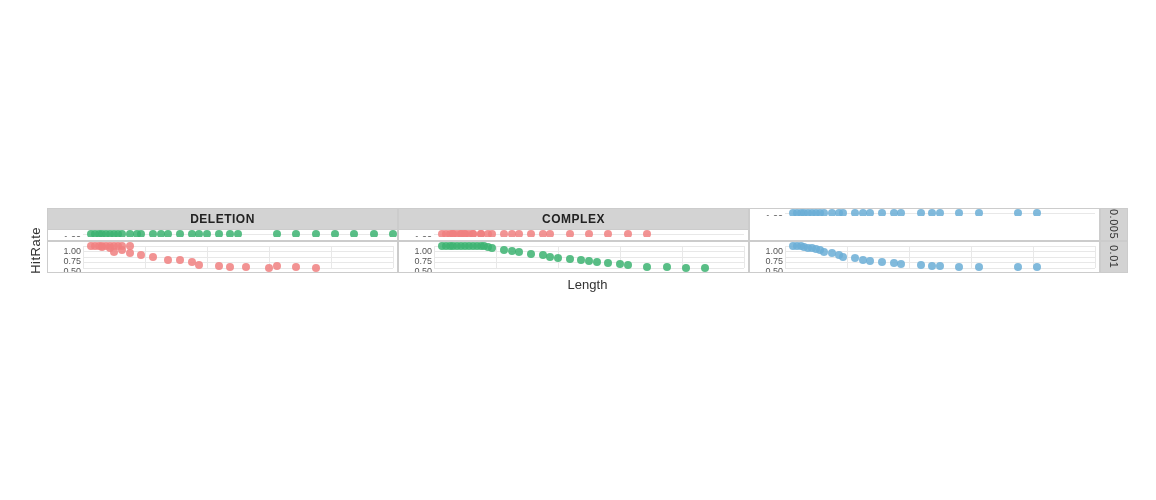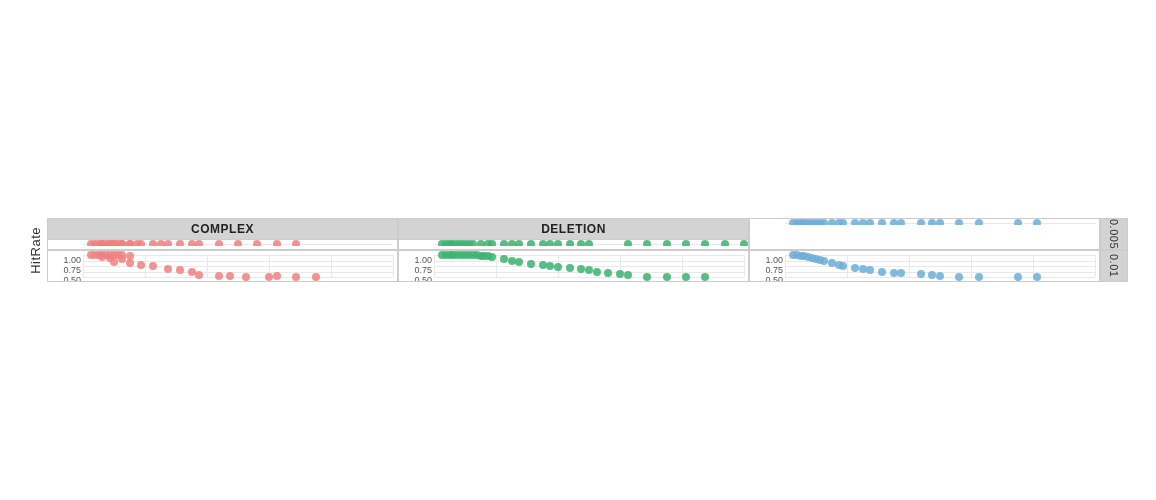--- a/index.html
+++ b/index.html
@@ -126,69 +126,20 @@
   </style>
 </head>
 <body>
 
 <div class="chart-outer">
   <span class="y-axis-label">HitRate</span>
   <div class="chart-content">
     <div class="grid-container" id="grid-container">
 
     <div class="plot-cell">
-          <div class="plot-header">COMPLEX</div>
-          <div class="plot-area" style="height: calc(100% - 24px);">
-            <div class="y-ticks">
-              <div class="y-tick-label">1.00</div>
-            </div>
-            <div class="plot-inner">
-              <div class="grid-line-h" style="top: 0%;"></div>
-              <div class="grid-line-h" style="top: 25%;"></div>
-              <div class="grid-line-h" style="top: 50%;"></div>
-              <div class="grid-line-h" style="top: 75%;"></div>
-              <div class="grid-line-h" style="top: 100%;"></div>
-              <div class="grid-line-v" style="left: 0%;"></div>
-              <div class="grid-line-v" style="left: 20%;"></div>
-              <div class="grid-line-v" style="left: 40%;"></div>
-              <div class="grid-line-v" style="left: 60%;"></div>
-              <div class="grid-line-v" style="left: 80%;"></div>
-              <div class="grid-line-v" style="left: 100%;"></div>
-              <div class="dot" style="left: 2.5%; top: 3%; background-color: rgb(240, 128, 128); opacity: 0.85;"></div>
-              <div class="dot" style="left: 3.75%; top: 2%; background-color: rgb(240, 128, 128); opacity: 0.85;"></div>
-              <div class="dot" style="left: 5%; top: 1%; background-color: rgb(240, 128, 128); opacity: 0.85;"></div>
-              <div class="dot" style="left: 6.25%; top: 0%; background-color: rgb(240, 128, 128); opacity: 0.85;"></div>
-              <div class="dot" style="left: 7.5%; top: 0%; background-color: rgb(240, 128, 128); opacity: 0.85;"></div>
-              <div class="dot" style="left: 8.75%; top: 1%; background-color: rgb(240, 128, 128); opacity: 0.85;"></div>
-              <div class="dot" style="left: 10%; top: 0%; background-color: rgb(240, 128, 128); opacity: 0.85;"></div>
-              <div class="dot" style="left: 11.25%; top: 2%; background-color: rgb(240, 128, 128); opacity: 0.85;"></div>
-              <div class="dot" style="left: 12.5%; top: 0%; background-color: rgb(240, 128, 128); opacity: 0.85;"></div>
-              <div class="dot" style="left: 15%; top: 2%; background-color: rgb(240, 128, 128); opacity: 0.85;"></div>
-              <div class="dot" style="left: 17.5%; top: 5%; background-color: rgb(240, 128, 128); opacity: 0.85;"></div>
-              <div class="dot" style="left: 6.25%; top: 10%; background-color: rgb(240, 128, 128); opacity: 0.85;"></div>
-              <div class="dot" style="left: 8.75%; top: 12%; background-color: rgb(240, 128, 128); opacity: 0.85;"></div>
-              <div class="dot" style="left: 12.5%; top: 18%; background-color: rgb(240, 128, 128); opacity: 0.85;"></div>
-              <div class="dot" style="left: 10%; top: 25%; background-color: rgb(240, 128, 128); opacity: 0.85;"></div>
-              <div class="dot" style="left: 15%; top: 30%; background-color: rgb(240, 128, 128); opacity: 0.85;"></div>
-              <div class="dot" style="left: 18.75%; top: 40%; background-color: rgb(240, 128, 128); opacity: 0.85;"></div>
-              <div class="dot" style="left: 22.5%; top: 50%; background-color: rgb(240, 128, 128); opacity: 0.85;"></div>
-              <div class="dot" style="left: 27.5%; top: 60%; background-color: rgb(240, 128, 128); opacity: 0.85;"></div>
-              <div class="dot" style="left: 31.25%; top: 70%; background-color: rgb(240, 128, 128); opacity: 0.85;"></div>
-              <div class="dot" style="left: 25%; top: 75%; background-color: rgb(240, 128, 128); opacity: 0.85;"></div>
-              <div class="dot" style="left: 35%; top: 85%; background-color: rgb(240, 128, 128); opacity: 0.85;"></div>
-              <div class="dot" style="left: 43.75%; top: 95%; background-color: rgb(240, 128, 128); opacity: 0.85;"></div>
-              <div class="dot" style="left: 37.5%; top: 98%; background-color: rgb(240, 128, 128); opacity: 0.85;"></div>
-              <div class="dot" style="left: 50%; top: 99%; background-color: rgb(240, 128, 128); opacity: 0.85;"></div>
-              <div class="dot" style="left: 56.25%; top: 100%; background-color: rgb(240, 128, 128); opacity: 0.85;"></div>
-              <div class="dot" style="left: 62.5%; top: 95%; background-color: rgb(240, 128, 128); opacity: 0.85;"></div>
-              <div class="dot" style="left: 68.75%; top: 98%; background-color: rgb(240, 128, 128); opacity: 0.85;"></div>
-            </div>
-          </div>
-        </div>
-        <div class="plot-cell">
           <div class="plot-header">DELETION</div>
           <div class="plot-area" style="height: calc(100% - 24px);">
             <div class="y-ticks">
               <div class="y-tick-label">1.00</div>
             </div>
             <div class="plot-inner">
               <div class="grid-line-h" style="top: 0%;"></div>
               <div class="grid-line-h" style="top: 25%;"></div>
               <div class="grid-line-h" style="top: 50%;"></div>
               <div class="grid-line-h" style="top: 75%;"></div>
@@ -221,20 +172,69 @@
               <div class="dot" style="left: 43.75%; top: 82%; background-color: rgb(60, 179, 113); opacity: 0.85;"></div>
               <div class="dot" style="left: 47.5%; top: 85%; background-color: rgb(60, 179, 113); opacity: 0.85;"></div>
               <div class="dot" style="left: 50%; top: 90%; background-color: rgb(60, 179, 113); opacity: 0.85;"></div>
               <div class="dot" style="left: 62.5%; top: 98%; background-color: rgb(60, 179, 113); opacity: 0.85;"></div>
               <div class="dot" style="left: 68.75%; top: 99%; background-color: rgb(60, 179, 113); opacity: 0.85;"></div>
               <div class="dot" style="left: 75%; top: 100%; background-color: rgb(60, 179, 113); opacity: 0.85;"></div>
               <div class="dot" style="left: 81.25%; top: 100%; background-color: rgb(60, 179, 113); opacity: 0.85;"></div>
               <div class="dot" style="left: 87.5%; top: 100%; background-color: rgb(60, 179, 113); opacity: 0.85;"></div>
               <div class="dot" style="left: 93.75%; top: 100%; background-color: rgb(60, 179, 113); opacity: 0.85;"></div>
               <div class="dot" style="left: 100%; top: 100%; background-color: rgb(60, 179, 113); opacity: 0.85;"></div>
+            </div>
+          </div>
+        </div>
+        <div class="plot-cell">
+          <div class="plot-header">COMPLEX</div>
+          <div class="plot-area" style="height: calc(100% - 24px);">
+            <div class="y-ticks">
+              <div class="y-tick-label">1.00</div>
+            </div>
+            <div class="plot-inner">
+              <div class="grid-line-h" style="top: 0%;"></div>
+              <div class="grid-line-h" style="top: 25%;"></div>
+              <div class="grid-line-h" style="top: 50%;"></div>
+              <div class="grid-line-h" style="top: 75%;"></div>
+              <div class="grid-line-h" style="top: 100%;"></div>
+              <div class="grid-line-v" style="left: 0%;"></div>
+              <div class="grid-line-v" style="left: 20%;"></div>
+              <div class="grid-line-v" style="left: 40%;"></div>
+              <div class="grid-line-v" style="left: 60%;"></div>
+              <div class="grid-line-v" style="left: 80%;"></div>
+              <div class="grid-line-v" style="left: 100%;"></div>
+              <div class="dot" style="left: 2.5%; top: 3%; background-color: rgb(240, 128, 128); opacity: 0.85;"></div>
+              <div class="dot" style="left: 3.75%; top: 2%; background-color: rgb(240, 128, 128); opacity: 0.85;"></div>
+              <div class="dot" style="left: 5%; top: 1%; background-color: rgb(240, 128, 128); opacity: 0.85;"></div>
+              <div class="dot" style="left: 6.25%; top: 0%; background-color: rgb(240, 128, 128); opacity: 0.85;"></div>
+              <div class="dot" style="left: 7.5%; top: 0%; background-color: rgb(240, 128, 128); opacity: 0.85;"></div>
+              <div class="dot" style="left: 8.75%; top: 1%; background-color: rgb(240, 128, 128); opacity: 0.85;"></div>
+              <div class="dot" style="left: 10%; top: 0%; background-color: rgb(240, 128, 128); opacity: 0.85;"></div>
+              <div class="dot" style="left: 11.25%; top: 2%; background-color: rgb(240, 128, 128); opacity: 0.85;"></div>
+              <div class="dot" style="left: 12.5%; top: 0%; background-color: rgb(240, 128, 128); opacity: 0.85;"></div>
+              <div class="dot" style="left: 15%; top: 2%; background-color: rgb(240, 128, 128); opacity: 0.85;"></div>
+              <div class="dot" style="left: 17.5%; top: 5%; background-color: rgb(240, 128, 128); opacity: 0.85;"></div>
+              <div class="dot" style="left: 6.25%; top: 10%; background-color: rgb(240, 128, 128); opacity: 0.85;"></div>
+              <div class="dot" style="left: 8.75%; top: 12%; background-color: rgb(240, 128, 128); opacity: 0.85;"></div>
+              <div class="dot" style="left: 12.5%; top: 18%; background-color: rgb(240, 128, 128); opacity: 0.85;"></div>
+              <div class="dot" style="left: 10%; top: 25%; background-color: rgb(240, 128, 128); opacity: 0.85;"></div>
+              <div class="dot" style="left: 15%; top: 30%; background-color: rgb(240, 128, 128); opacity: 0.85;"></div>
+              <div class="dot" style="left: 18.75%; top: 40%; background-color: rgb(240, 128, 128); opacity: 0.85;"></div>
+              <div class="dot" style="left: 22.5%; top: 50%; background-color: rgb(240, 128, 128); opacity: 0.85;"></div>
+              <div class="dot" style="left: 27.5%; top: 60%; background-color: rgb(240, 128, 128); opacity: 0.85;"></div>
+              <div class="dot" style="left: 31.25%; top: 70%; background-color: rgb(240, 128, 128); opacity: 0.85;"></div>
+              <div class="dot" style="left: 25%; top: 75%; background-color: rgb(240, 128, 128); opacity: 0.85;"></div>
+              <div class="dot" style="left: 35%; top: 85%; background-color: rgb(240, 128, 128); opacity: 0.85;"></div>
+              <div class="dot" style="left: 43.75%; top: 95%; background-color: rgb(240, 128, 128); opacity: 0.85;"></div>
+              <div class="dot" style="left: 37.5%; top: 98%; background-color: rgb(240, 128, 128); opacity: 0.85;"></div>
+              <div class="dot" style="left: 50%; top: 99%; background-color: rgb(240, 128, 128); opacity: 0.85;"></div>
+              <div class="dot" style="left: 56.25%; top: 100%; background-color: rgb(240, 128, 128); opacity: 0.85;"></div>
+              <div class="dot" style="left: 62.5%; top: 95%; background-color: rgb(240, 128, 128); opacity: 0.85;"></div>
+              <div class="dot" style="left: 68.75%; top: 98%; background-color: rgb(240, 128, 128); opacity: 0.85;"></div>
             </div>
           </div>
         </div>
         <div class="plot-cell">
           <div class="plot-area" style="height: calc(100% - 24px);">
             <div class="y-ticks">
               <div class="y-tick-label">1.00</div>
             </div>
             <div class="plot-inner">
               <div class="grid-line-h" style="top: 0%;"></div>
@@ -423,14 +423,15 @@
               <div class="dot" style="left: 50%; top: 95%; background-color: rgb(107, 174, 214); opacity: 0.85;"></div>
               <div class="dot" style="left: 56.25%; top: 98%; background-color: rgb(107, 174, 214); opacity: 0.85;"></div>
               <div class="dot" style="left: 62.5%; top: 99%; background-color: rgb(107, 174, 214); opacity: 0.85;"></div>
               <div class="dot" style="left: 75%; top: 98%; background-color: rgb(107, 174, 214); opacity: 0.85;"></div>
               <div class="dot" style="left: 81.25%; top: 99%; background-color: rgb(107, 174, 214); opacity: 0.85;"></div>
             </div>
           </div>
         </div>
         <div class="side-label-cell">0.01</div>
       </div>
+    <div class="x-axis-label">Length</div>
   </div>
 </div>
 
 </body></html>

